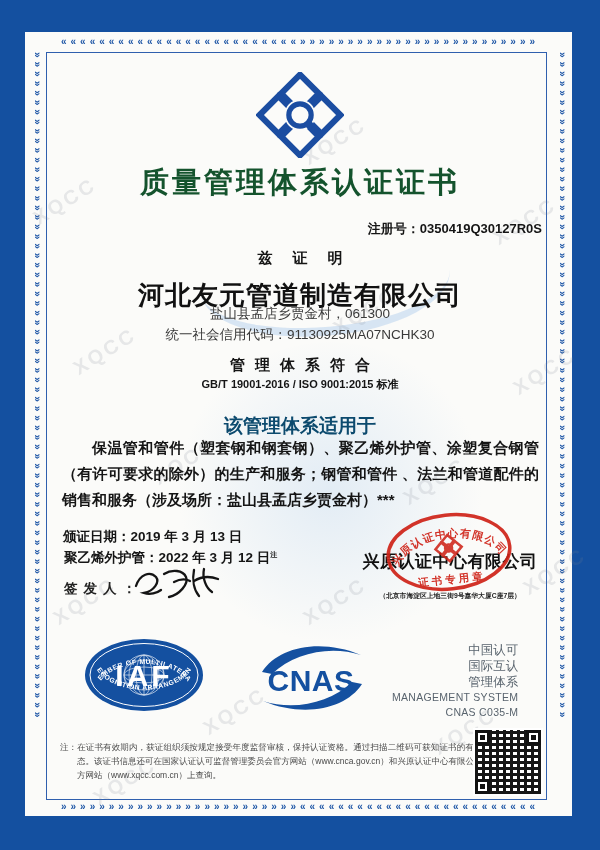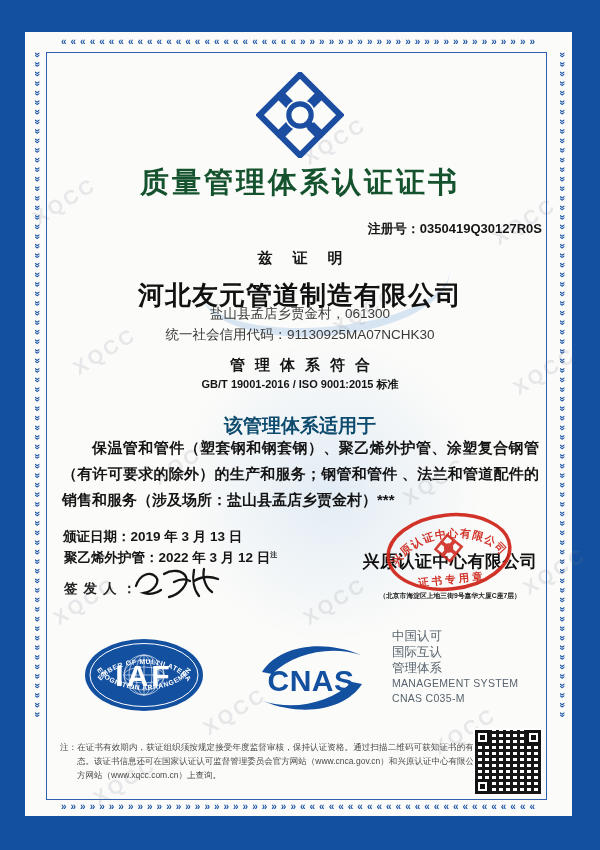--- a/index.html
+++ b/index.html
@@ -45,21 +45,21 @@
   .issue{top:528px;left:63px;font-size:13.5px;font-weight:bold;color:#151515;}
   .valid{top:549px;left:64px;font-size:13.5px;font-weight:bold;color:#151515;}
   .valid sup{font-size:7px;}
   .signer{top:580px;left:64px;font-size:13.5px;font-weight:bold;letter-spacing:6px;color:#222;}
   .sig{left:130px;top:560px;}
   .seal{left:383px;top:510px;transform:rotate(-6deg);opacity:0.92;z-index:3;}
   .issuer{left:340px;top:550px;width:220px;text-align:center;font-size:17px;font-weight:bold;
           color:#101010;z-index:2;letter-spacing:0.5px;}
   .issuer-addr{left:336px;top:591px;width:228px;text-align:center;font-size:6.8px;font-weight:bold;
           color:#1c1c1c;z-index:4;}
-  .cnas-text{left:392px;top:628px;color:#59646e;}
+  .cnas-text{left:392px;top:642px;color:#59646e;text-align:right;}
   .cnas-text .cjk{font-size:12.5px;line-height:16px;font-weight:500;}
   .cnas-text .lat{font-size:10.5px;line-height:15px;font-weight:500;letter-spacing:0.3px;}
   .note{left:60px;top:741px;width:414px;font-size:8.5px;line-height:13.8px;color:#4a4a4a;
         font-weight:500;text-align:justify;padding-left:17px;text-indent:-17px;}
   
   .qr{left:473px;top:728px;width:66px;height:64px;background:#fff;padding:2px;}
   .qr-pat{width:100%;height:100%;position:relative;
     background-image:
       repeating-linear-gradient(0deg,#161616 0 3px,transparent 3px 6px),
       repeating-linear-gradient(90deg,#161616 0 3px,#fff 3px 7px);}

